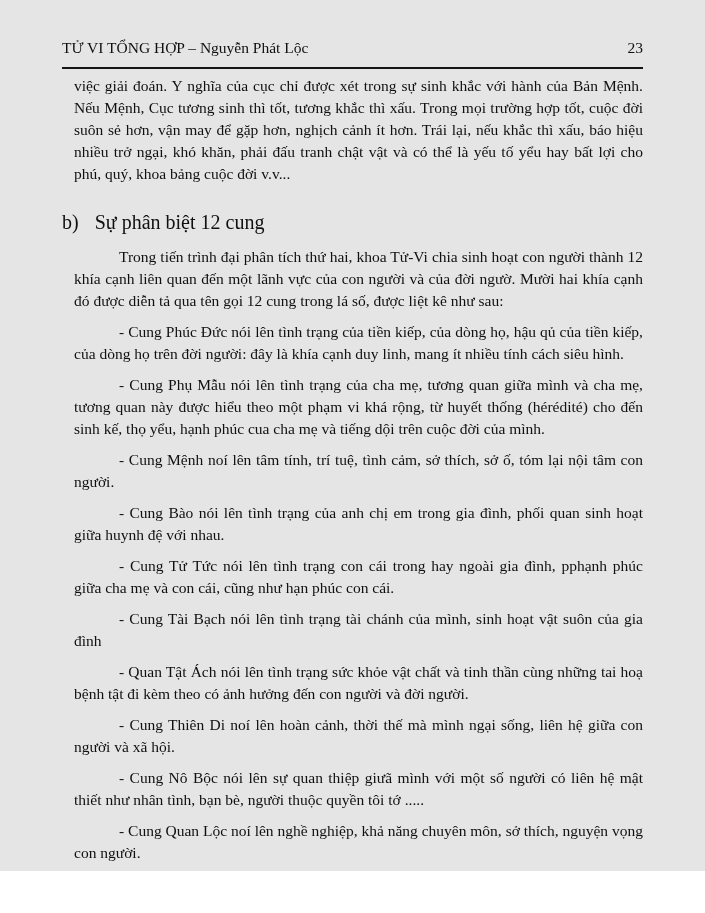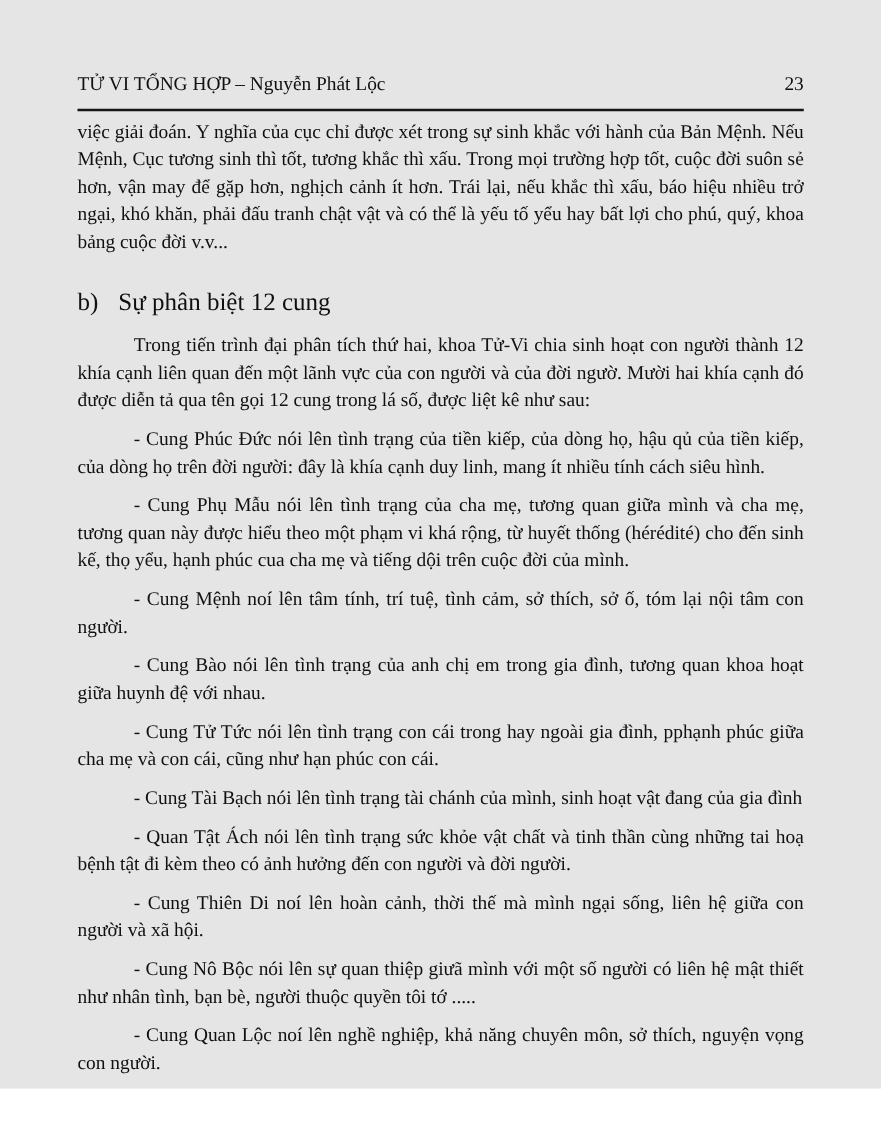--- a/index.html
+++ b/index.html
@@ -21,33 +21,33 @@
   }
   .page-header {
     display: flex;
     justify-content: space-between;
     align-items: baseline;
     font-size: 15.5px;
     line-height: 20px;
     margin-bottom: 9px;
   }
   .header-title { white-space: nowrap; }
-  .header-page-number { white-space: nowrap; margin-top: 20px; }
+  .header-page-number { white-space: nowrap; }
   .header-rule {
     border: 0;
     border-top: 2px solid #151515;
     margin: 0 0 6px 0;
     width: 100%;
   }
   .body-text {
     font-size: 15.5px;
     line-height: 22px;
   }
   p {
-    margin: 0 0 9px 0;
+    margin: 0 0 9px 12px;
     text-align: justify;
   }
   p.no-indent { text-indent: 0; }
   p.indent { text-indent: 45px; }
   .section-heading {
     margin: 26px 0 13px 0;
     text-align: left;
     font-size: 20px;
     line-height: 22px;
   }
@@ -71,23 +71,23 @@
 
     <div class="section-heading">
       <span class="section-label">b)</span><span>Sự phân biệt 12 cung</span>
     </div>
 
     <p class="indent">Trong tiến trình đại phân tích thứ hai, khoa Tử-Vi chia sinh hoạt con người thành 12 khía cạnh liên quan đến một lãnh vực của con người và của đời ngườ. Mười hai khía cạnh đó được diễn tả qua tên gọi 12 cung trong lá số, được liệt kê như sau:</p>
 
     <p class="indent">- Cung Phúc Đức nói lên tình trạng của tiền kiếp, của dòng họ, hậu qủ của tiền kiếp, của dòng họ trên đời người: đây là khía cạnh duy linh, mang ít nhiều tính cách siêu hình.</p>
     <p class="indent">- Cung Phụ Mẫu nói lên tình trạng của cha mẹ, tương quan giữa mình và cha mẹ, tương quan này được hiểu theo một phạm vi khá rộng, từ huyết thống (hérédité) cho đến sinh kế, thọ yểu, hạnh phúc cua cha mẹ và tiếng dội trên cuộc đời của mình.</p>
     <p class="indent">- Cung Mệnh noí lên tâm tính, trí tuệ, tình cảm, sở thích, sở ố, tóm lại nội tâm con người.</p>
-    <p class="indent">- Cung Bào nói lên tình trạng của anh chị em trong gia đình, tương quan khoa hoạt giữa huynh đệ với nhau.</p>
+    <p class="indent">- Cung Bào nói lên tình trạng của anh chị em trong gia đình, phối quan sinh hoạt giữa huynh đệ với nhau.</p>
     <p class="indent">- Cung Tử Tức nói lên tình trạng con cái trong hay ngoài gia đình, pphạnh phúc giữa cha mẹ và con cái, cũng như hạn phúc con cái.</p>
-    <p class="indent">- Cung Tài Bạch nói lên tình trạng tài chánh của mình, sinh hoạt vật đang của gia đình</p>
+    <p class="indent">- Cung Tài Bạch nói lên tình trạng tài chánh của mình, sinh hoạt vật suôn của gia đình</p>
     <p class="indent">- Quan Tật Ách nói lên tình trạng sức khỏe vật chất và tinh thần cùng những tai hoạ bệnh tật đi kèm theo có ảnh hưởng đến con người và đời người.</p>
     <p class="indent">- Cung Thiên Di noí lên hoàn cảnh, thời thế mà mình ngại sống, liên hệ giữa con người và xã hội.</p>
     <p class="indent">- Cung Nô Bộc nói lên sự quan thiệp giưã mình với một số người có liên hệ mật thiết như nhân tình, bạn bè, người thuộc quyền tôi tớ .....</p>
     <p class="indent">- Cung Quan Lộc noí lên nghề nghiệp, khả năng chuyên môn, sở  thích, nguyện vọng con người.</p>
     <p class="indent">- Cung Điền Trạch noí lên tình trạng nhà cửa, ruộng vườn, khung cảnh vật chất của sinh hoạt.</p>
 
   </div>
 </div>
 
 </body></html>

